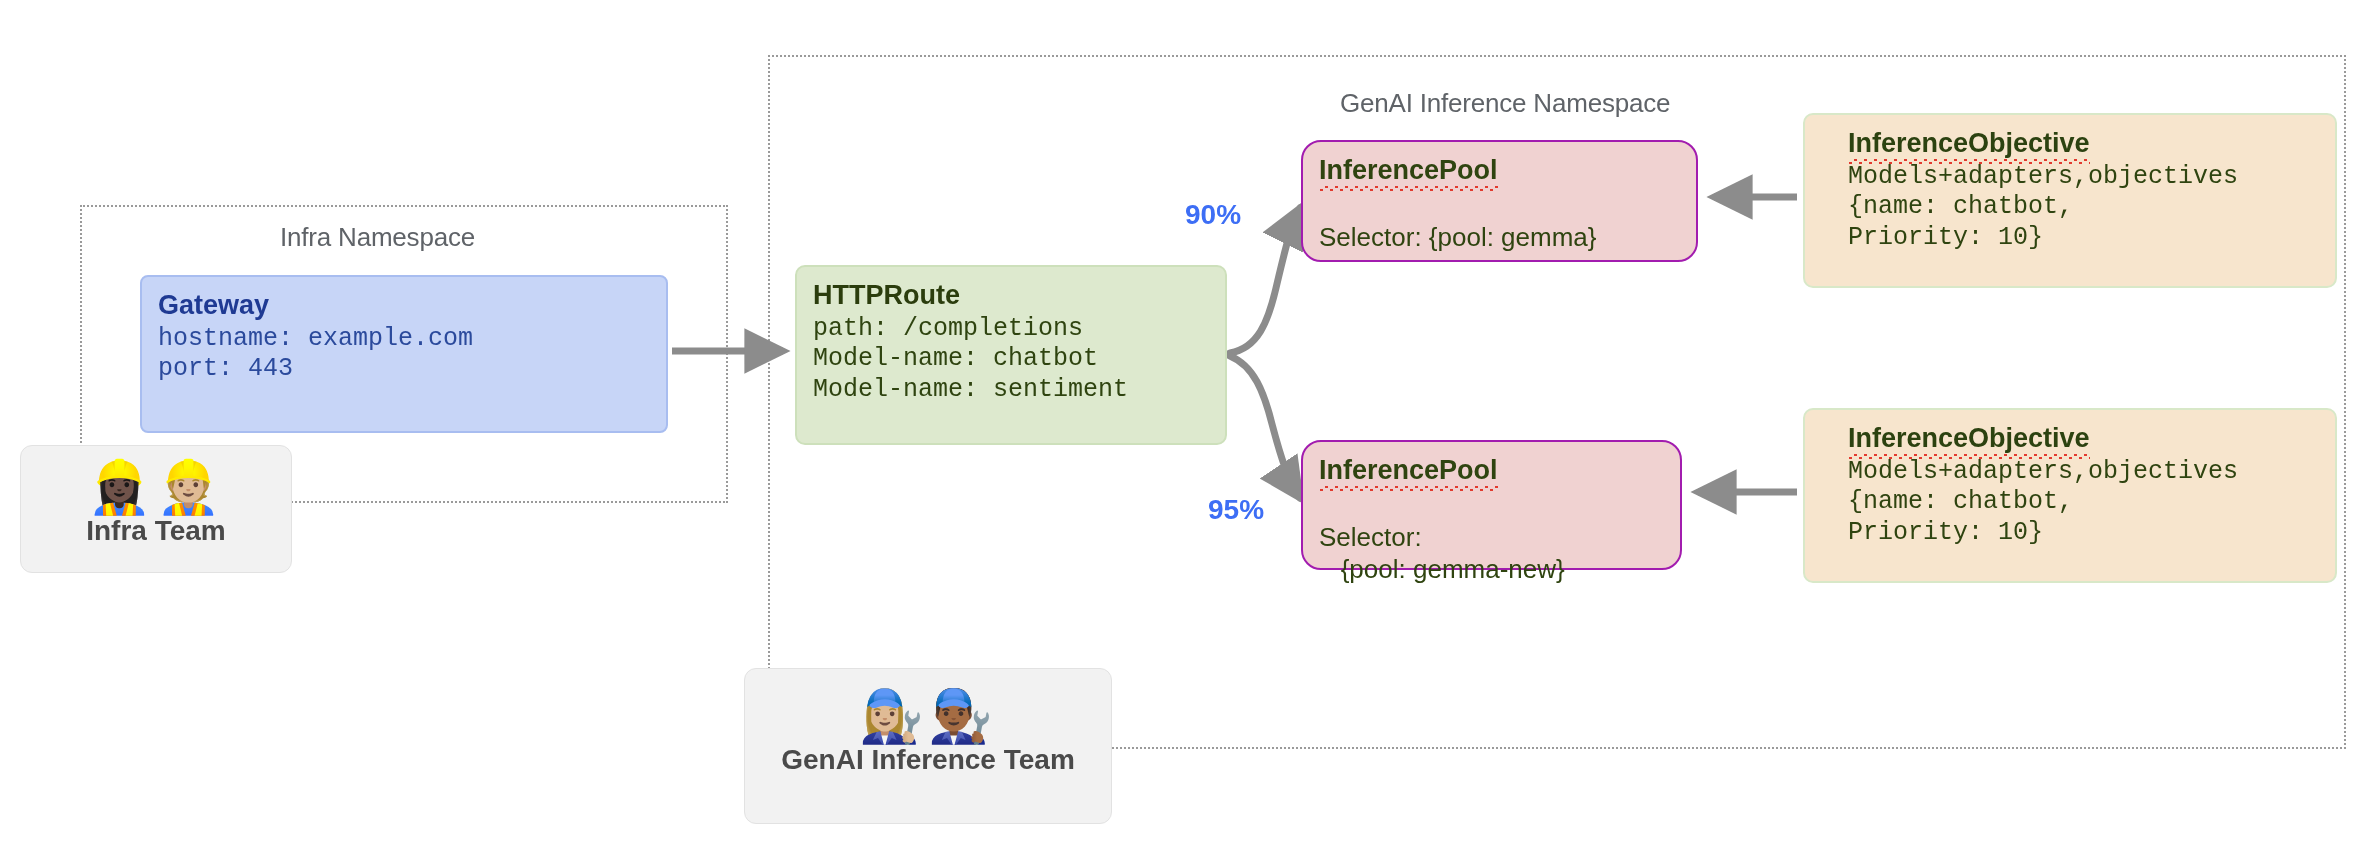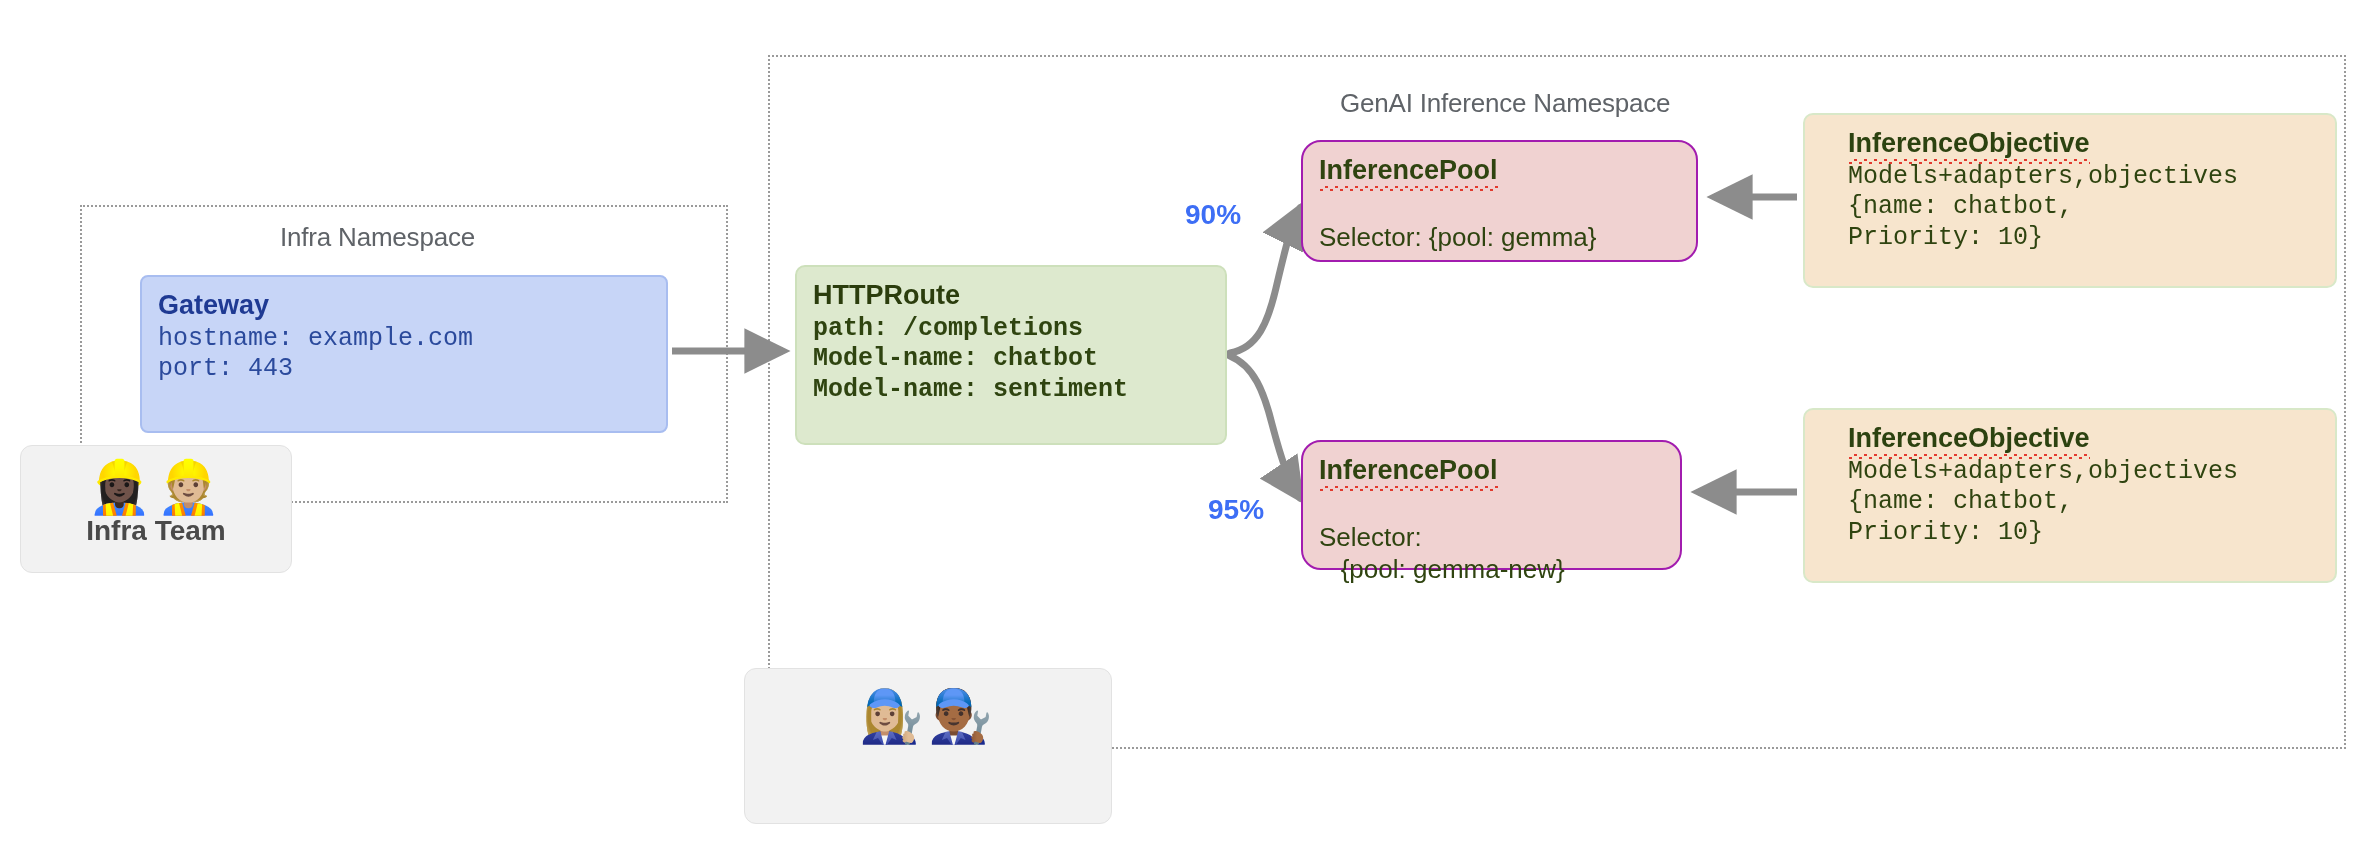--- a/index.html
+++ b/index.html
@@ -99,21 +99,21 @@
   #gateway-box .body  { color: #2b4a9c; }
 
   
   #httproute-box {
     left: 795px; top: 265px; width: 432px; height: 180px;
     background: #dde9ce;
     border: 2px solid #cde0bb;
     border-radius: 10px;
   }
   #httproute-box .title { color: #2b3d0d; }
-  #httproute-box .body  { color: #2f4410; font-weight: bold; }
+  #httproute-box .body  { color: #2f4410; }
 
   
   .pool-box {
     background: #f0d2d1;
     border: 2px solid #a21caf;
     border-radius: 20px;
   }
   .pool-box .title { color: #2f4410; }
   .pool-box .body-sans { color: #2f4410; margin-top: 33px; }
   #pool-top {
@@ -270,15 +270,16 @@
   <div class="pct-label" id="pct-90">90%</div>
   <div class="pct-label" id="pct-10">95%</div>
 
   <div class="team-card" id="infra-team">
     <div class="team-emojis">👷🏿‍♀️👷🏼</div>
     <div class="team-name">Infra Team</div>
   </div>
 
   <div class="team-card" id="genai-team">
     <div class="team-emojis">👩🏼‍🔧👨🏾‍🔧</div>
+    <div class="team-name">GenAI Inference Team</div>
   </div>
 
 </div>
 
 </body></html>

